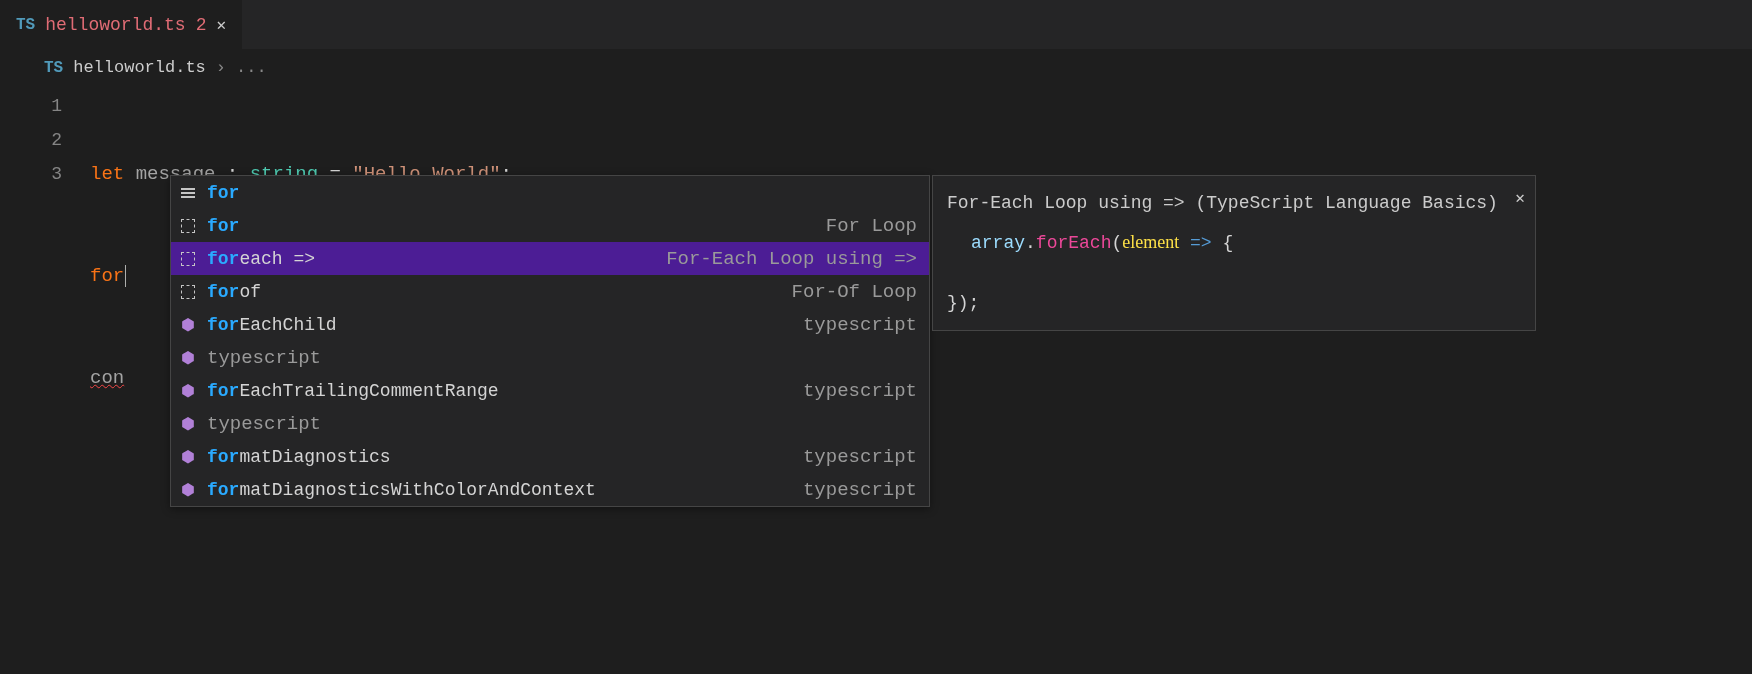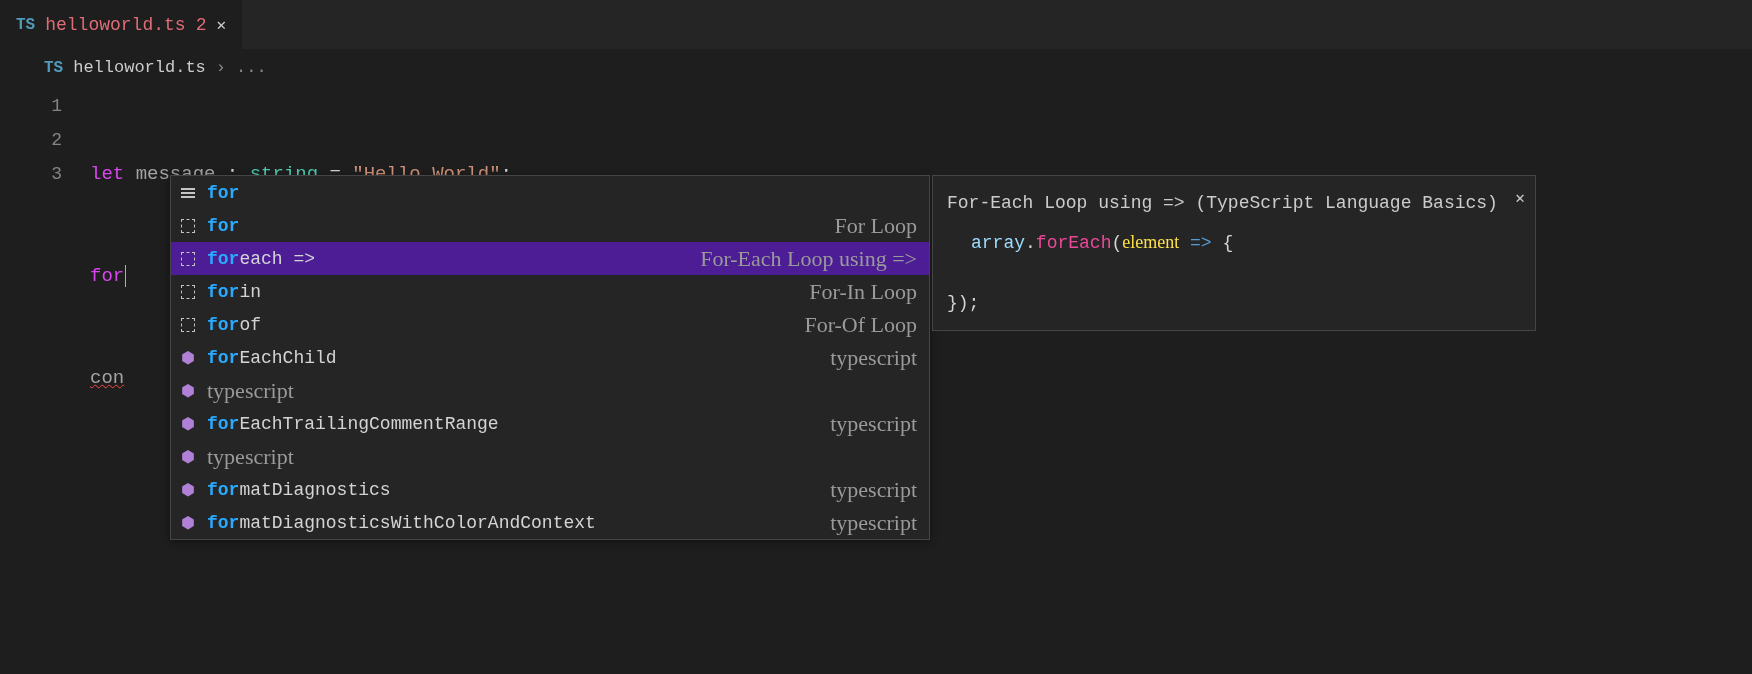--- a/index.html
+++ b/index.html
@@ -54,21 +54,21 @@
       padding-right: 28px;
       color: #858585;
       line-height: 34px;
       font-size: 18px;
     }
     .code {
       line-height: 34px;
       font-size: 19px;
       white-space: pre;
     }
-    .kw { color: #d946ef; }
+    .kw { color: #f97316; }
     .var { color: #a3a3a3; }
     .type { color: #4ec9b0; }
     .str { color: #ce9178; }
     .plain { color: #d4d4d4; }
     .err-underline {
       text-decoration: wavy underline;
       text-decoration-color: #f44747;
       text-decoration-thickness: 1px;
     }
     .cursor-caret {
@@ -130,23 +130,22 @@
       font-size: 16px;
     }
     .suggest-label {
       flex: 1;
       color: #d4d4d4;
       white-space: nowrap;
     }
     .suggest-label .match { color: #2aaaff; font-weight: bold; }
     .suggest-desc {
       color: #9a9a9a;
-      font-size: 22px;
+      font-size: 19px;
       white-space: nowrap;
-      font-family: Liberation Serif, serif;
     }
     .details-widget {
       position: absolute;
       left: 932px;
       top: 175px;
       width: 604px;
       background: #252526;
       border: 1px solid #454545;
       padding: 12px 14px;
       font-size: 18px;
@@ -219,27 +218,20 @@
       <span class="suggest-icon">
         <span class="icon-snippet"></span>
       </span>
       <span class="suggest-label"><span class="match">for</span><span>each =&gt;</span></span>
       <span class="suggest-desc">For-Each Loop using =&gt;</span>
     </div>
     <div class="suggest-row">
       <span class="suggest-icon">
         <span class="icon-snippet"></span>
       </span>
-      <span class="suggest-label"><span class="match">for</span><span>in</span></span>
-      <span class="suggest-desc">For-In Loop</span>
-    </div>
-    <div class="suggest-row">
-      <span class="suggest-icon">
-        <span class="icon-snippet"></span>
-      </span>
       <span class="suggest-label"><span class="match">for</span><span>of</span></span>
       <span class="suggest-desc">For-Of Loop</span>
     </div>
     <div class="suggest-row">
       <span class="suggest-icon icon-method">⬢</span>
       <span class="suggest-label"><span class="match">for</span><span>EachChild</span></span>
       <span class="suggest-desc">typescript</span>
     </div>
     <div class="suggest-row">
       <span class="suggest-icon icon-method">⬢</span>

